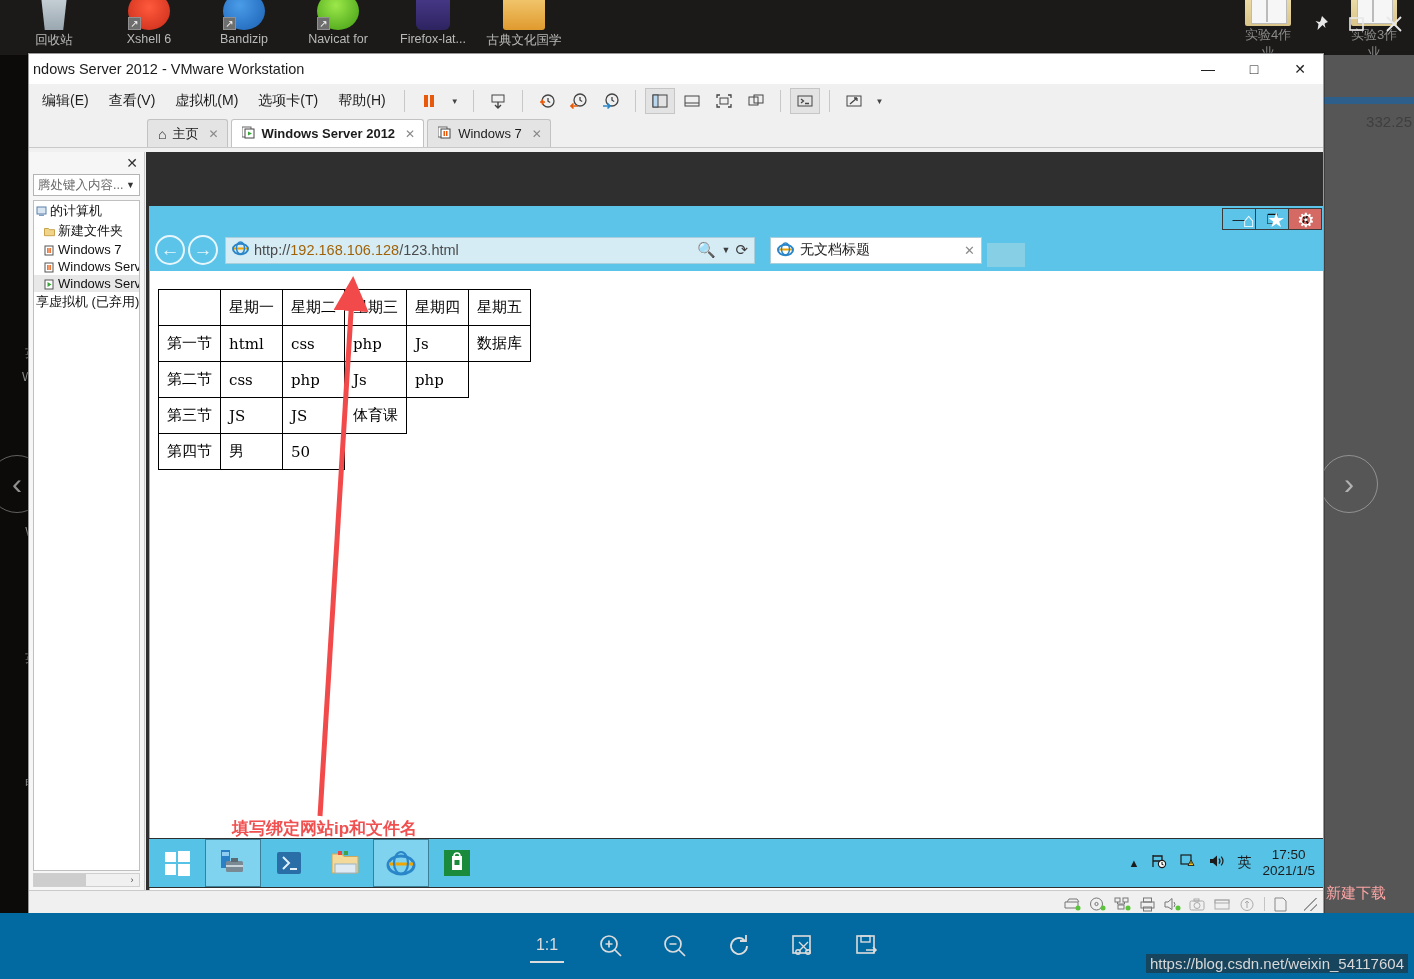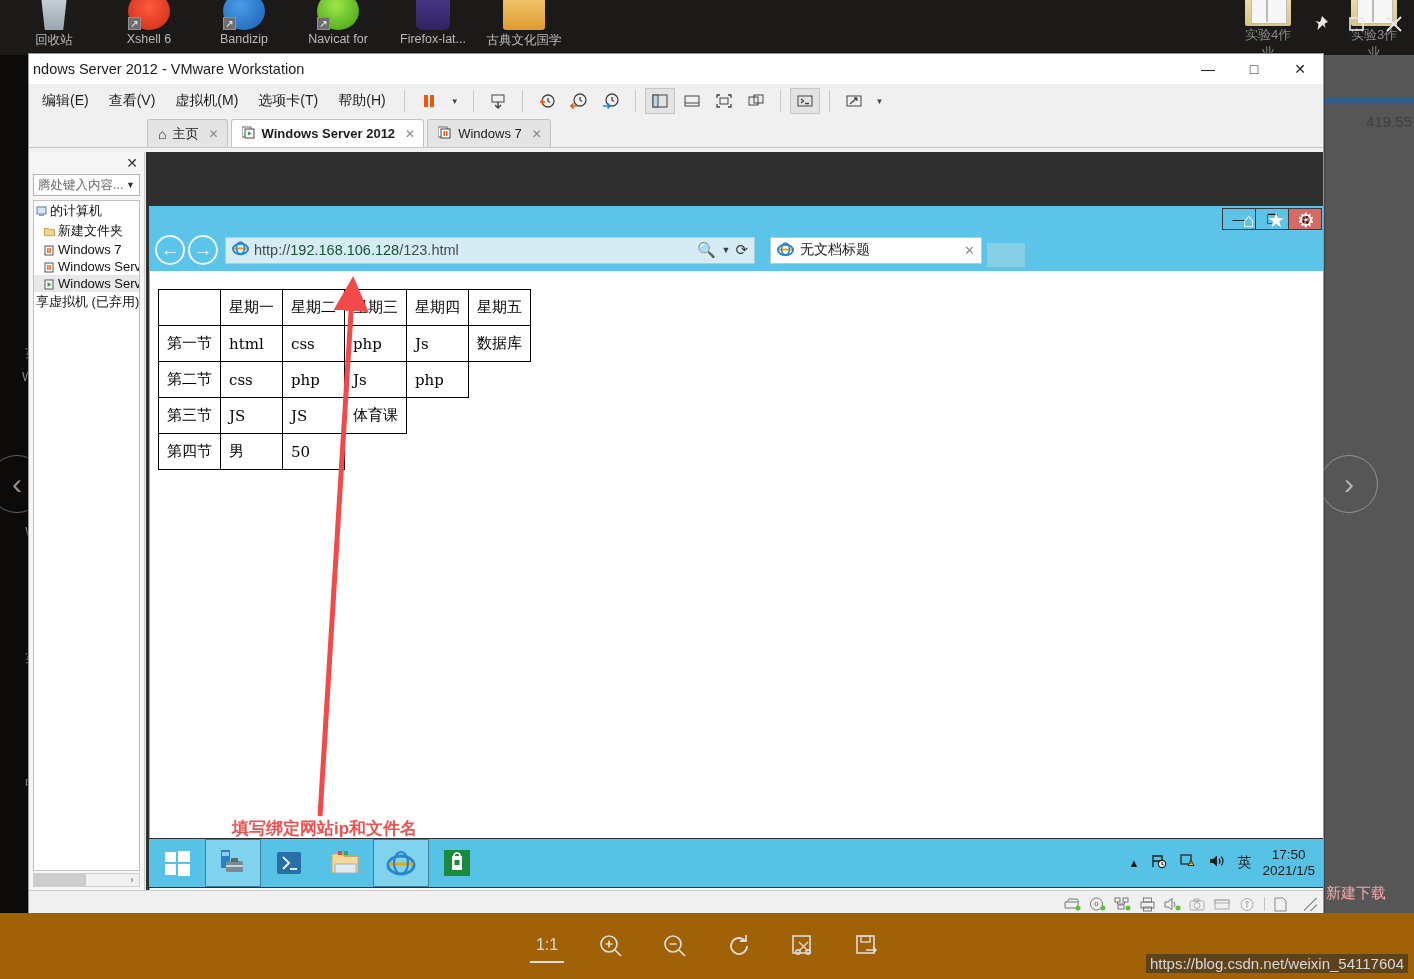--- a/index.html
+++ b/index.html
@@ -86,21 +86,21 @@
   
   .viewer-controls {
     position: absolute; top: 14px; right: 10px; display: flex; align-items: center;
     gap: 18px; z-index: 40;
   }
   .viewer-controls .vc {
     color: #e8e8e8; font-size: 21px; line-height: 1; cursor: pointer;
   }
   .viewer-toolbar {
     position: absolute; left: 0; right: 0; bottom: 0; height: 66px;
-    background: #a16207; z-index: 40;
+    background: #0369a1; z-index: 40;
     display: flex; align-items: center; justify-content: center; gap: 30px;
   }
   .vt-btn {
     width: 34px; height: 34px; color: #dcdcdc;
     display: flex; align-items: center; justify-content: center;
     cursor: pointer;
   }
   .vt-btn svg { display:block; }
   .vt-onetoone {
     font-size: 16px; letter-spacing: 0px;
@@ -229,21 +229,21 @@
     width: 30px; height: 30px; border-radius: 50%;
     border: 2px solid #e8f6fb; color: #e8f6fb;
     display: flex; align-items: center; justify-content: center;
     font-size: 19px; cursor: pointer; flex: 0 0 auto;
   }
   .ie-addr {
     flex: 0 0 530px; height: 27px; background: #d5ecf5; border: 1px solid #a9cfdd;
     display: flex; align-items: center; padding: 0 6px; gap: 5px; margin-left: 4px;
   }
   .ie-addr .url { flex: 1; font-size: 14.5px; color: #4b4b4b; }
-  .ie-addr .url b { color: #14532d; font-weight: normal; }
+  .ie-addr .url b { color: #a16207; font-weight: normal; }
   .ie-addr .ic { color: #3d3d3d; font-size: 15px; cursor: pointer; }
   .ie-tab {
     width: 212px; height: 27px; background: #fff; border: 1px solid #a9cfdd;
     display: flex; align-items: center; padding: 0 6px; gap: 6px;
     font-size: 14px; color: #1c1c1c; cursor: pointer;
   }
   .ie-tab .title { flex: 1; white-space: nowrap; overflow: hidden; }
   .ie-tab .x { color: #8b8b8b; font-size: 13px; }
   .ie-newtab {
     width: 38px; height: 24px; background: #86cfe5; margin-left: 2px;
@@ -365,21 +365,21 @@
 <div class="bg-left-item" style="top:345px;">英</div>
 <div class="bg-left-item" style="top:370px;">We</div>
 <div class="bg-left-item" style="top:525px;">W</div>
 <div class="bg-left-item" style="top:650px;">英</div>
 <div class="bg-left-item" style="top:775px;">电</div>
 
 <div class="carousel-arrow carousel-left">‹</div>
 
 <div class="bg-right-panel">
   <div class="bg-right-stripe"></div>
-  <div class="bg-right-num">419.55</div>
+  <div class="bg-right-num">332.25</div>
   <div class="bg-right-newdl">新建下载</div>
 </div>
 <div class="carousel-arrow carousel-right">›</div>
 
 <div class="bg-text-dim" style="left:385px; bottom:38px;">服务器配置...</div>
 
 <div class="vmware">
 
   <div class="vm-titlebar">
     <span class="vm-title">ndows Server 2012 - VMware Workstation</span>

